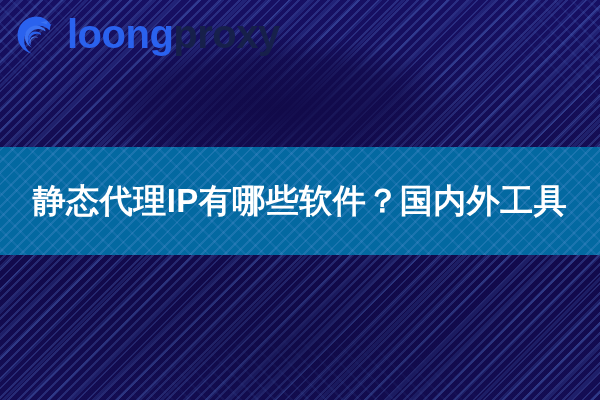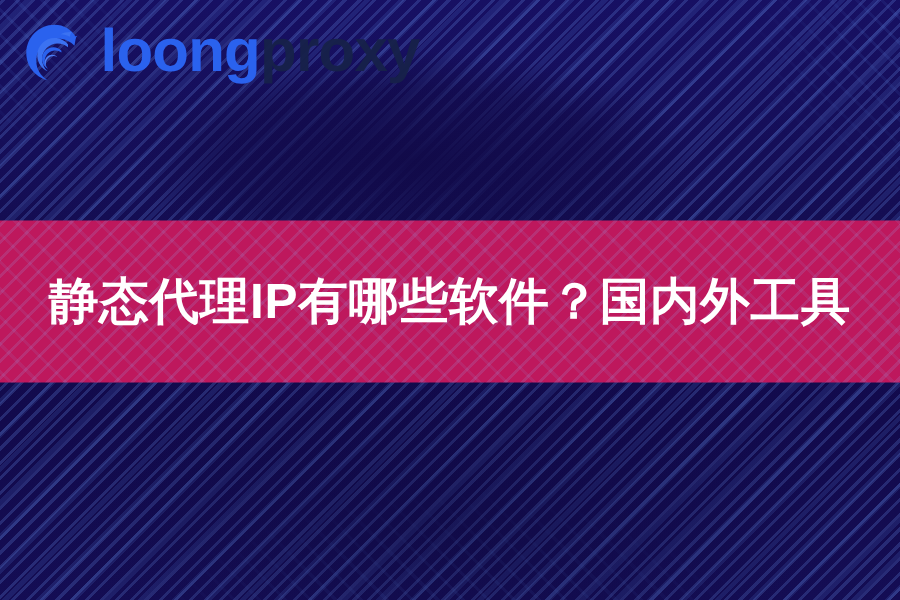--- a/index.html
+++ b/index.html
@@ -108,21 +108,21 @@
     opacity: 0.96;
   }
 
   
   .title-band {
     position: absolute;
     left: 0;
     right: 0;
     top: 147px;
     height: 108px;
-    background: #be185d;
+    background: #0369a1;
     display: flex;
     flex-direction: column;
     align-items: center;
     justify-content: center;
     overflow: hidden;
   }
   .title-band::before {
     content: "";
     position: absolute;
     inset: -60px;

